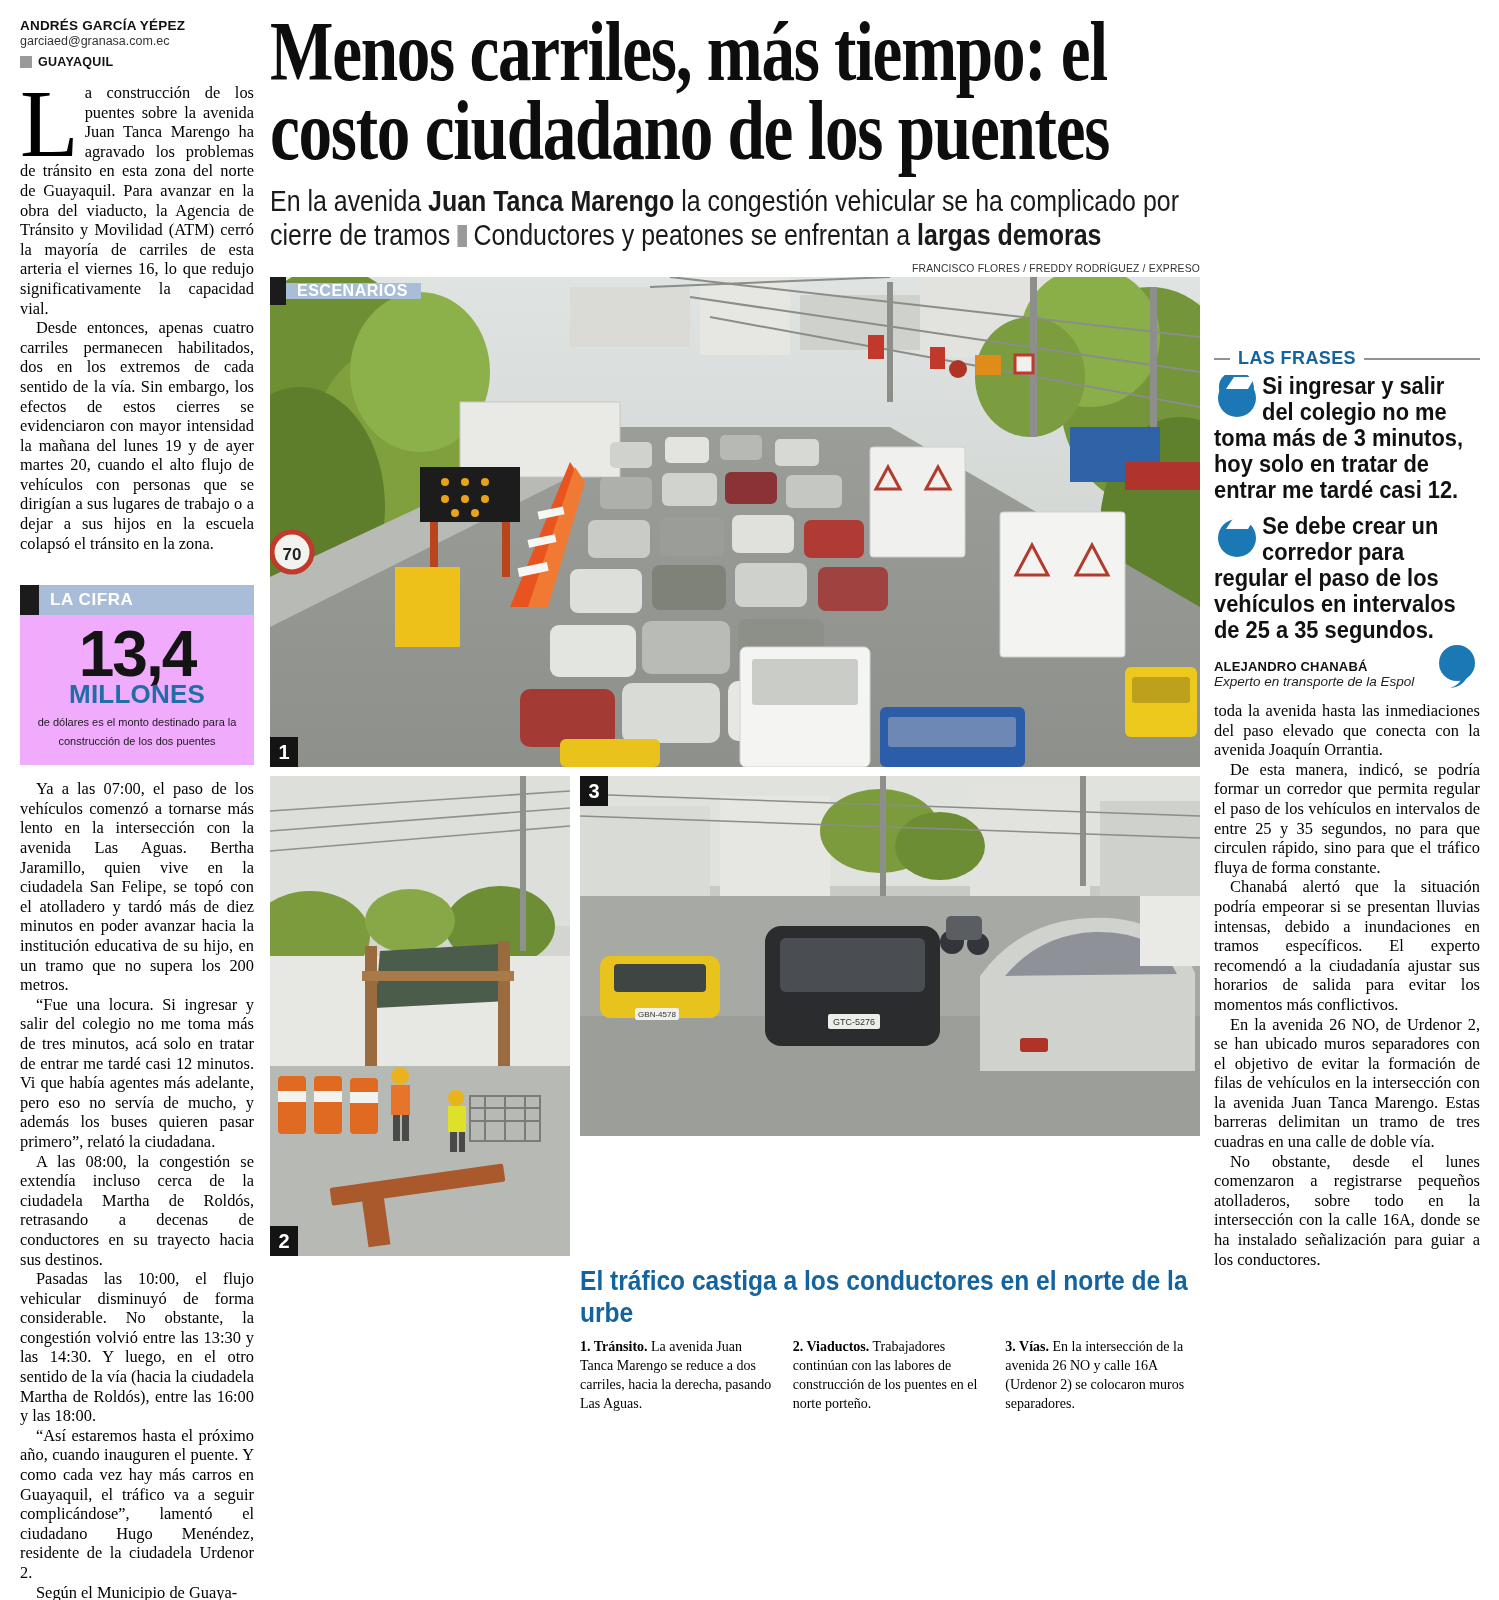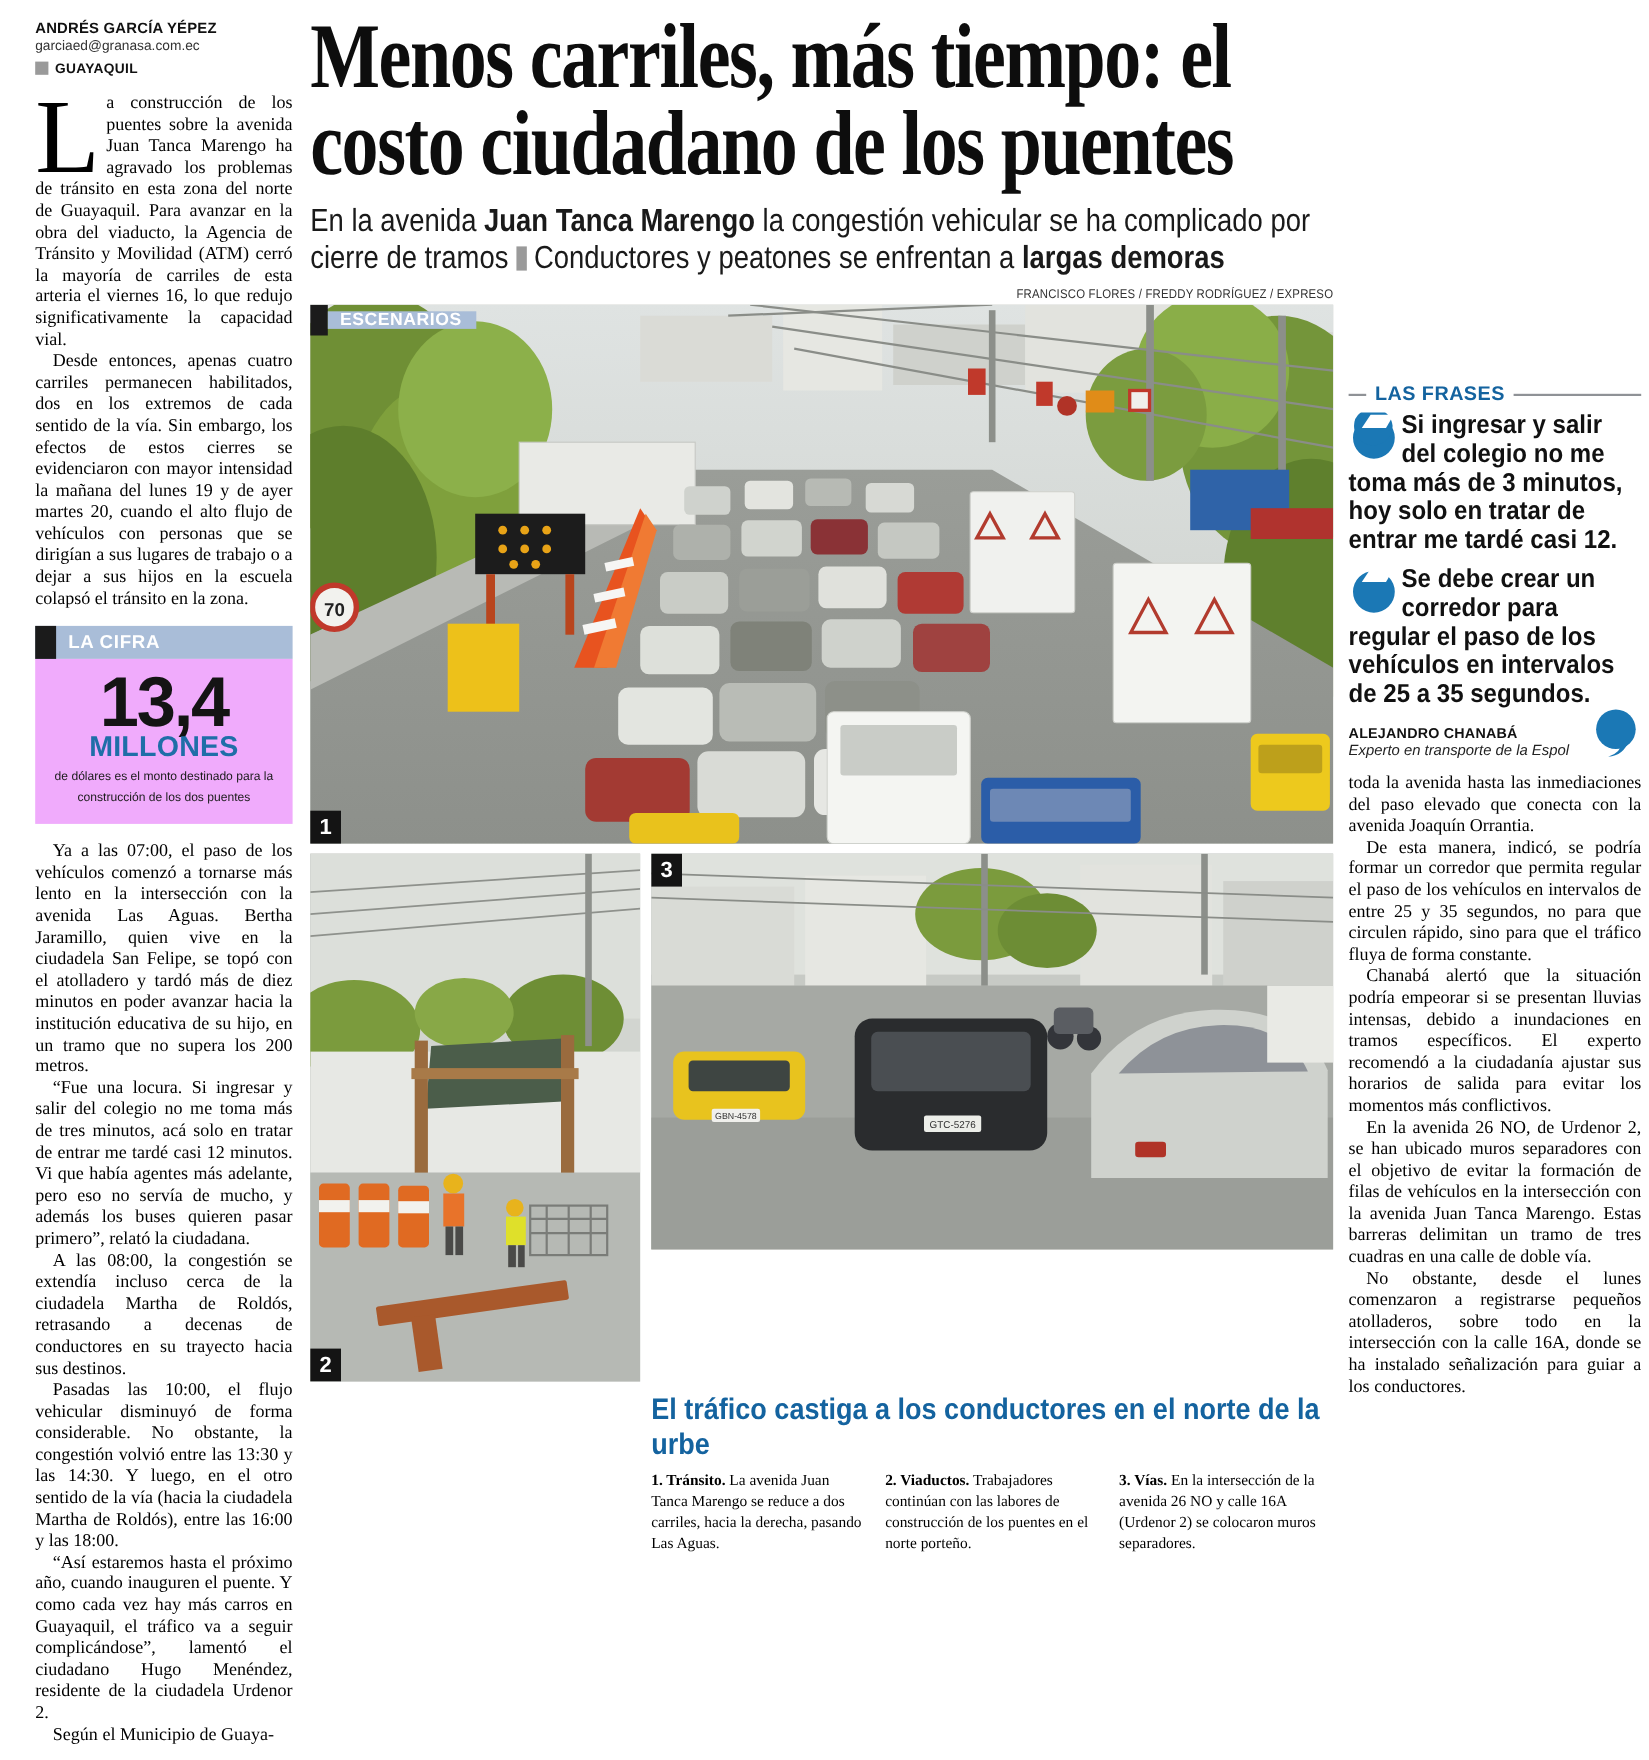--- a/index.html
+++ b/index.html
@@ -2,21 +2,21 @@
 <html><head>
 <meta charset="utf-8">
 <style>
   * { box-sizing: border-box; margin: 0; padding: 0; }
   html, body {
     width: 1499px; height: 1600px;
     background: #ffffff;
     font-family: "Liberation Serif", serif;
     overflow: hidden;
   }
-  .page { position: relative; width: 1499px; height: 1600px; padding: 18px 20px 0 32px; }
+  .page { position: relative; width: 1499px; height: 1600px; padding: 18px 20px 0 20px; }
 
   
   .top { display: flex; gap: 0; }
   .col-left { width: 250px; flex: 0 0 250px; padding-right: 16px; }
   .col-main { width: 930px; flex: 0 0 930px; }
   .col-right { width: 280px; flex: 0 0 280px; padding-left: 14px; }
 
   
   .byline-name {
     font-family: "Liberation Sans", sans-serif;
@@ -45,21 +45,21 @@
   .body-col p { text-indent: 16px; }
   .body-col p.noind { text-indent: 0; }
   .dropcap-p { position: relative; min-height: 92px; text-indent: 0 !important; }
   .dropcap {
     float: left; font-family: "Liberation Serif", serif;
     font-size: 96px; line-height: 74px; font-weight: normal;
     padding: 4px 6px 0 0; color: #000;
   }
 
   
-  .cifra { margin: 16px 0 14px 0; width: 234px; }
+  .cifra { margin: 32px 0 14px 0; width: 234px; }
   .cifra-head {
     background: #a9bdd8; height: 30px; display: flex; align-items: center;
   }
   .cifra-head .blk { width: 19px; height: 30px; background: #1b1b1b; }
   .cifra-head .lbl {
     font-family: "Liberation Sans", sans-serif; font-weight: bold;
     font-size: 17px; color: #ffffff; letter-spacing: .6px;
     padding-left: 11px; text-transform: uppercase;
   }
   .cifra-body {

